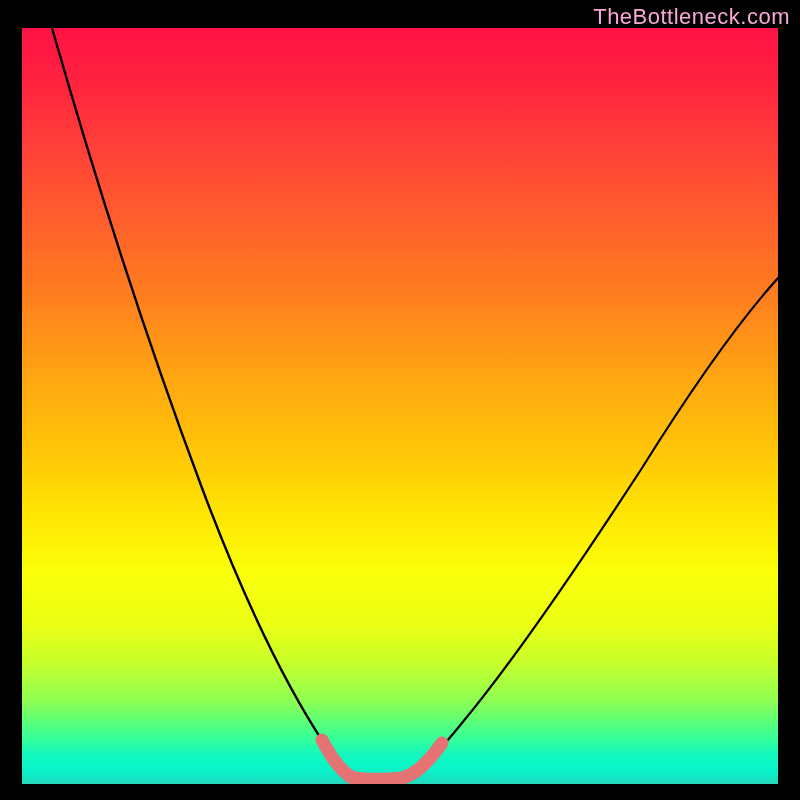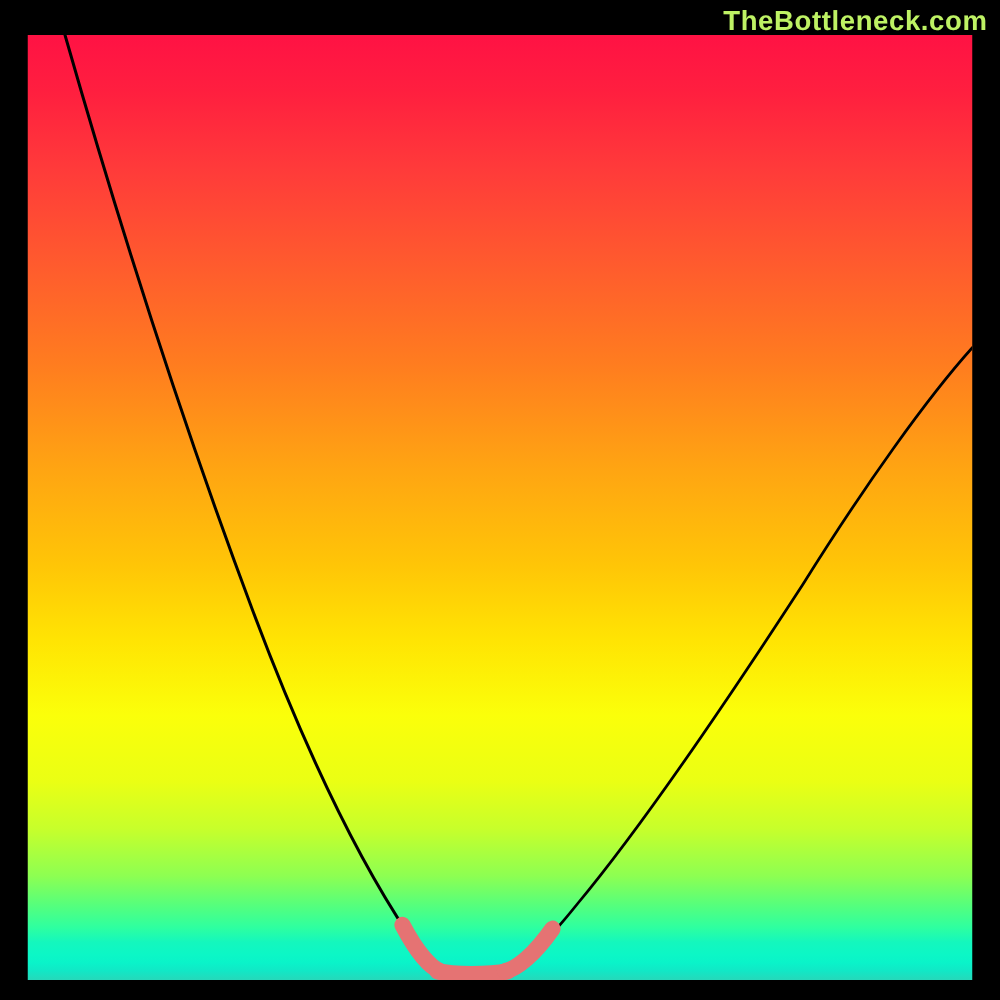--- a/index.html
+++ b/index.html
@@ -14,23 +14,23 @@
   .stage {
     position: relative;
     width: 800px;
     height: 800px;
     background: #000;
   }
   .watermark {
     position: absolute;
     top: 4px;
     right: 10px;
-    color: #bef264;
+    color: #f9a8d4;
     font-size: 22px;
-    font-weight: 700;
+    font-weight: 400;
     letter-spacing: 0.5px;
     z-index: 10;
   }
   .plot {
     position: absolute;
     left: 22px;
     top: 28px;
     width: 756px;
     height: 756px;
     overflow: hidden;

